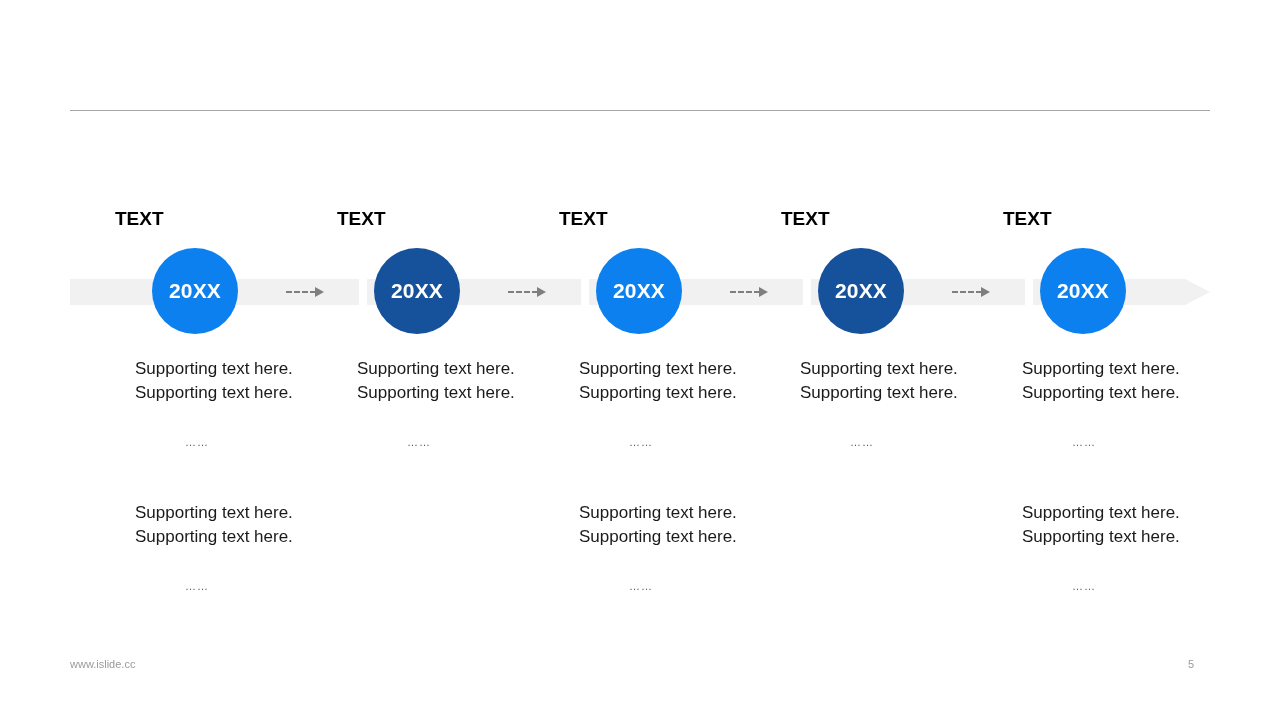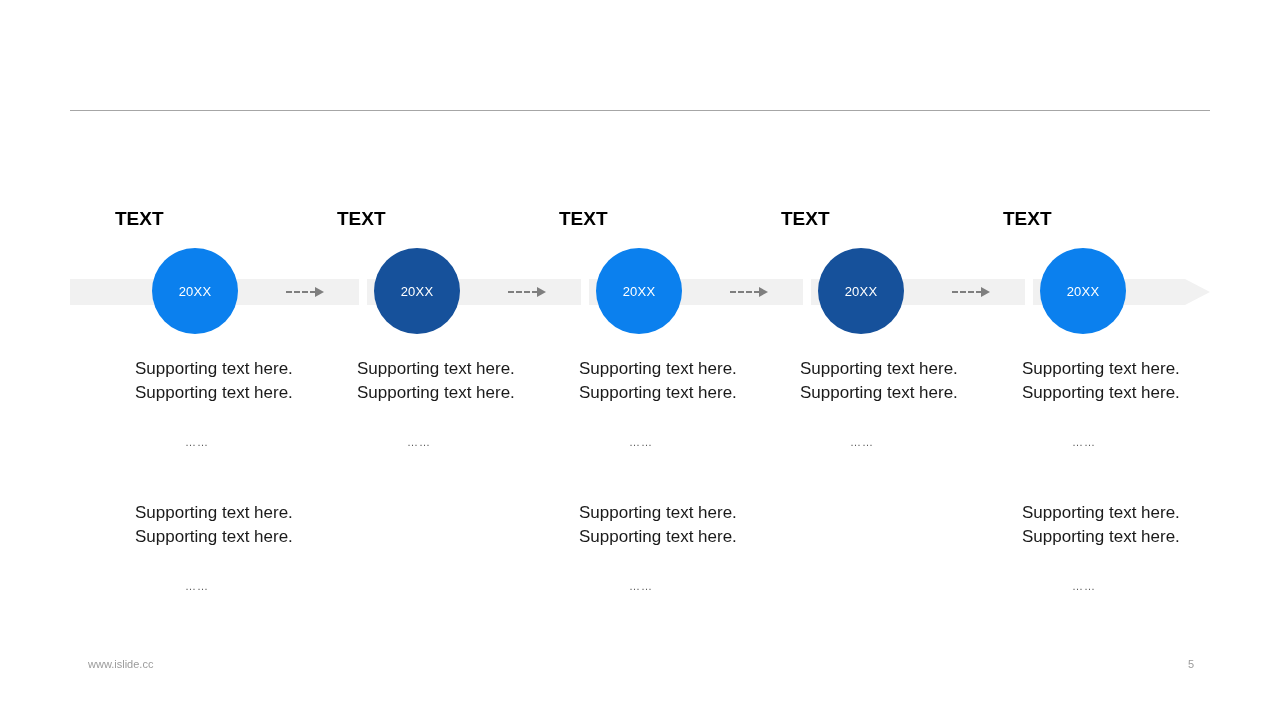--- a/index.html
+++ b/index.html
@@ -87,22 +87,22 @@
   .milestone {
     position: absolute;
     top: 248px;
     width: 86px;
     height: 86px;
     border-radius: 50%;
     display: flex;
     align-items: center;
     justify-content: center;
     color: #ffffff;
-    font-size: 13px;
-    font-weight: normal;
+    font-size: 21px;
+    font-weight: bold;
     letter-spacing: 0.2px;
   }
 
   
   .milestone-title {
     position: absolute;
     top: 208px;
     width: 160px;
     font-size: 19px;
     font-weight: bold;
@@ -125,21 +125,21 @@
     color: #595959;
     line-height: 24px;
     margin-top: 25px;
     margin-left: 50px;
     letter-spacing: 1px;
   }
 
   
   .footer-url {
     position: absolute;
-    left: 88px;
+    left: 70px;
     top: 658px;
     font-size: 11px;
     color: #9b9b9b;
   }
   .footer-page {
     position: absolute;
     left: 1188px;
     top: 658px;
     font-size: 11px;
     color: #9b9b9b;

